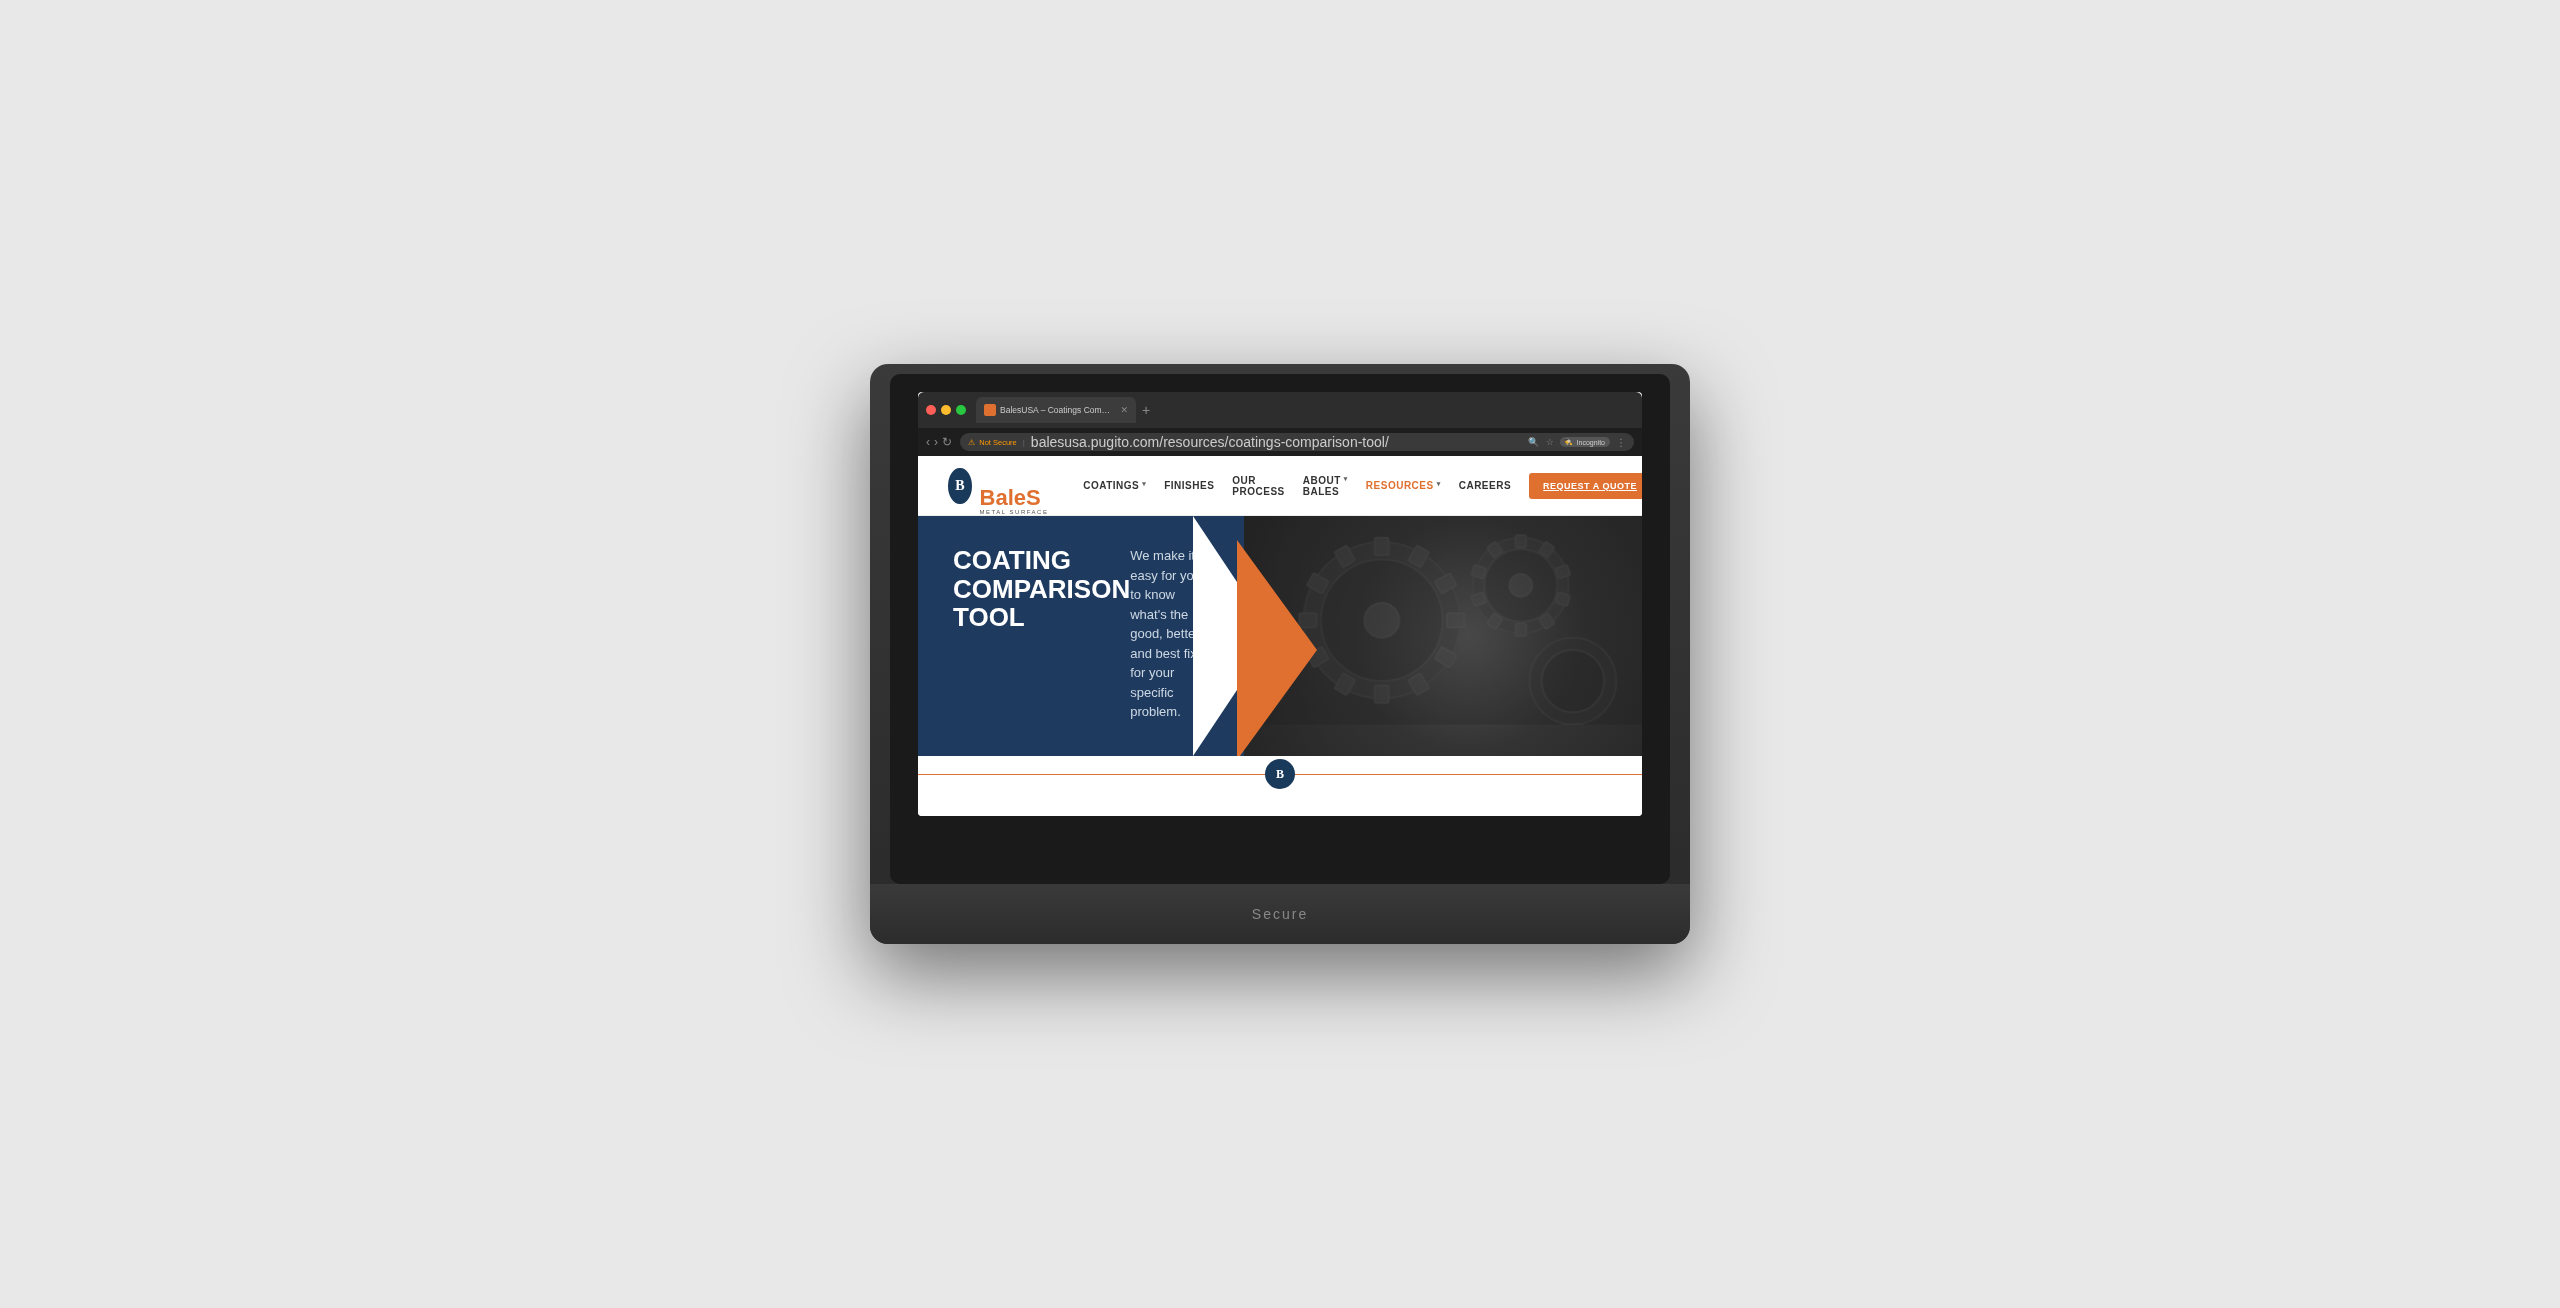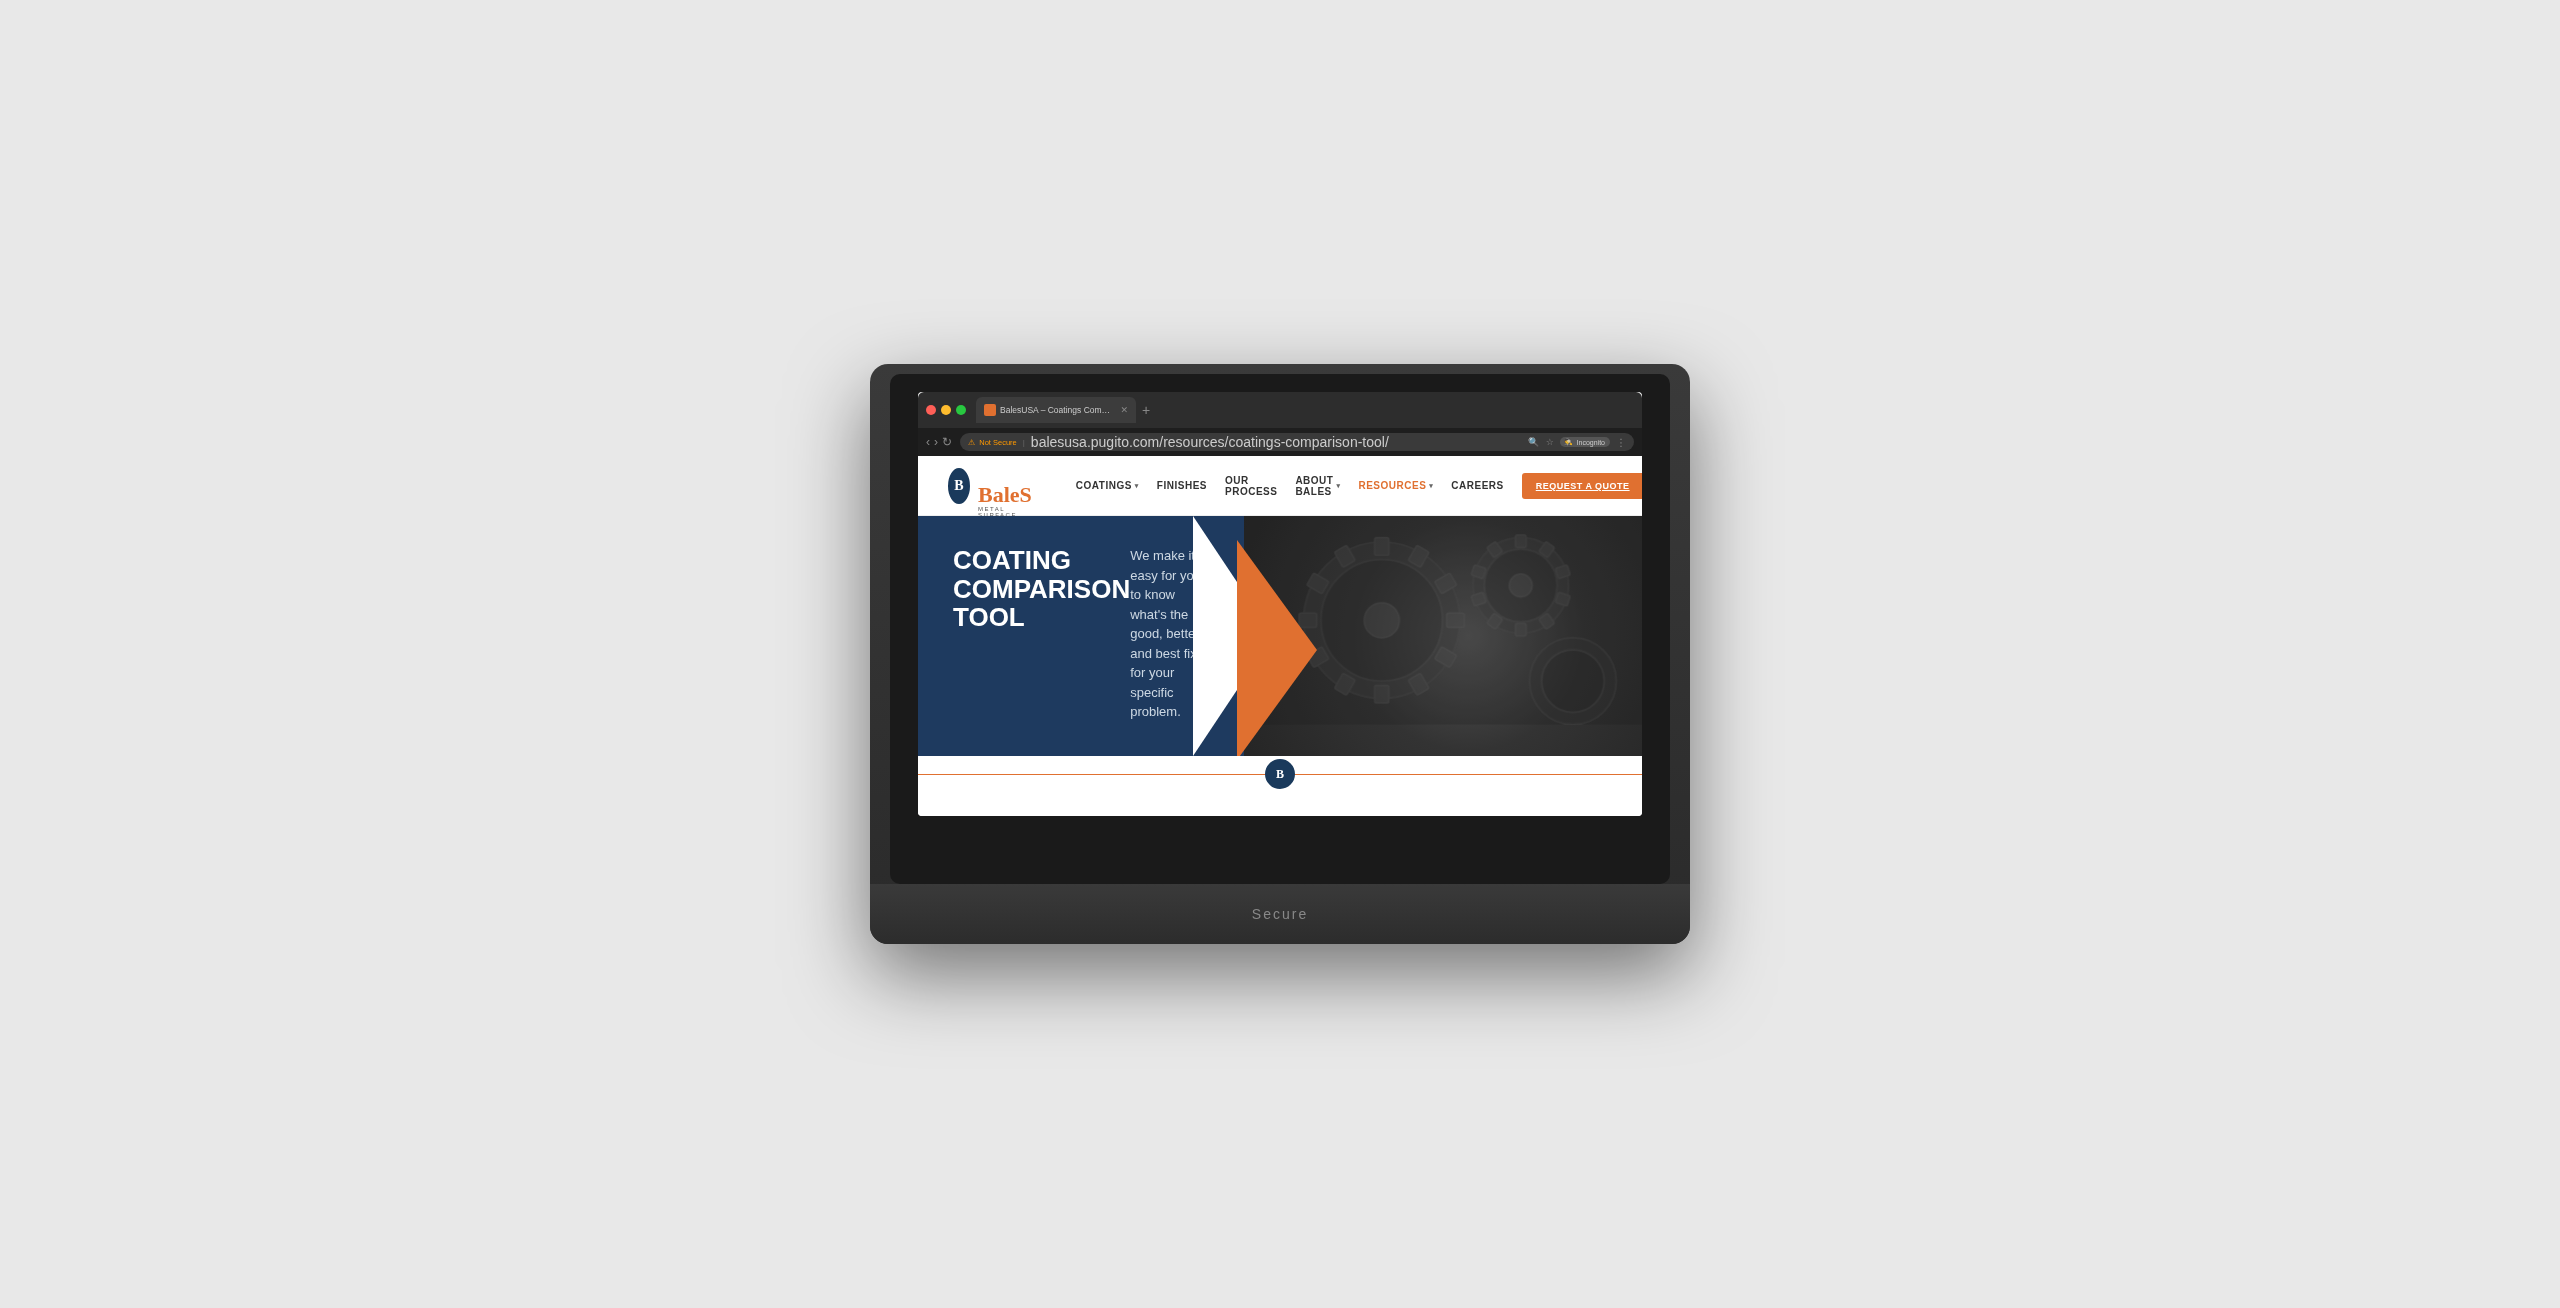--- a/index.html
+++ b/index.html
@@ -234,21 +234,21 @@
 
     .logo-text {
       display: flex;
       flex-direction: column;
     }
 
     .logo-bales {
       font-size: 22px;
       font-weight: bold;
       color: #e07030;
-      font-family: Liberation Serif, serif;
+      font-family: Liberation Sans, sans-serif;
       line-height: 1;
       margin-top: 36px;
     }
 
     .logo-sub {
       font-size: 6px;
       color: #555;
       letter-spacing: 1.5px;
       text-transform: uppercase;
     }
@@ -261,21 +261,21 @@
     }
 
     .nav-link {
       font-size: 10px;
       color: #333;
       text-decoration: none;
       font-weight: bold;
       text-transform: uppercase;
       letter-spacing: 0.5px;
       display: flex;
-      align-items: center;
+      align-items: flex-start;
       gap: 3px;
     }
 
     .nav-link.active {
       color: #e07030;
     }
 
     .nav-link .chevron {
       font-size: 7px;
       color: #666;

